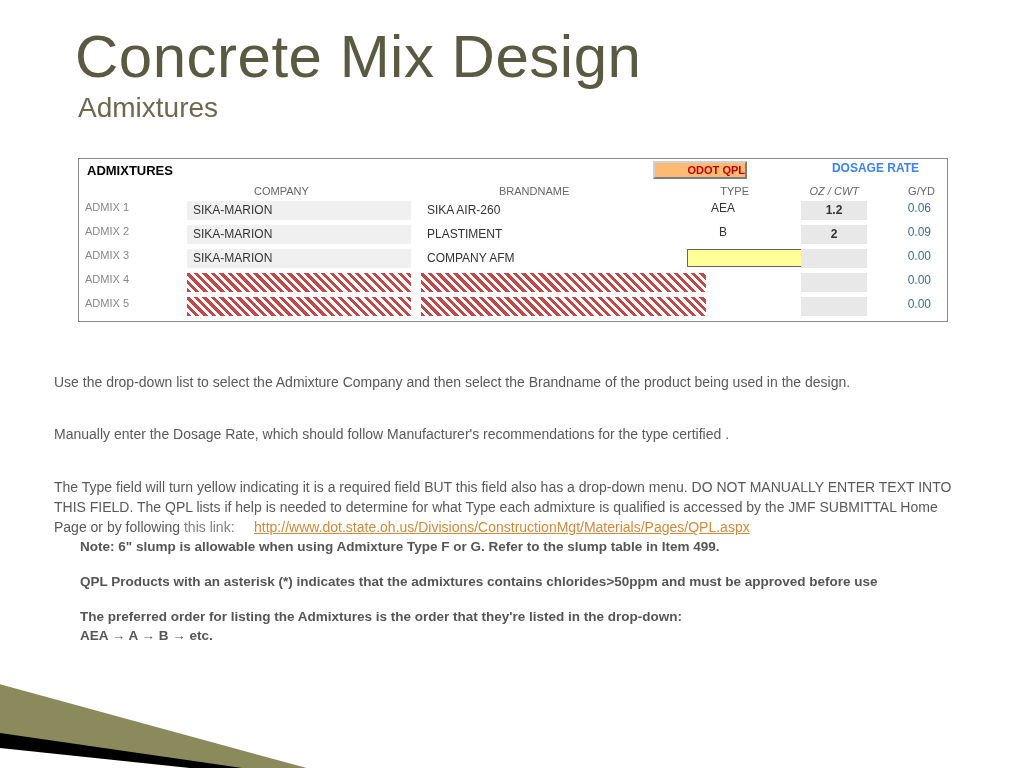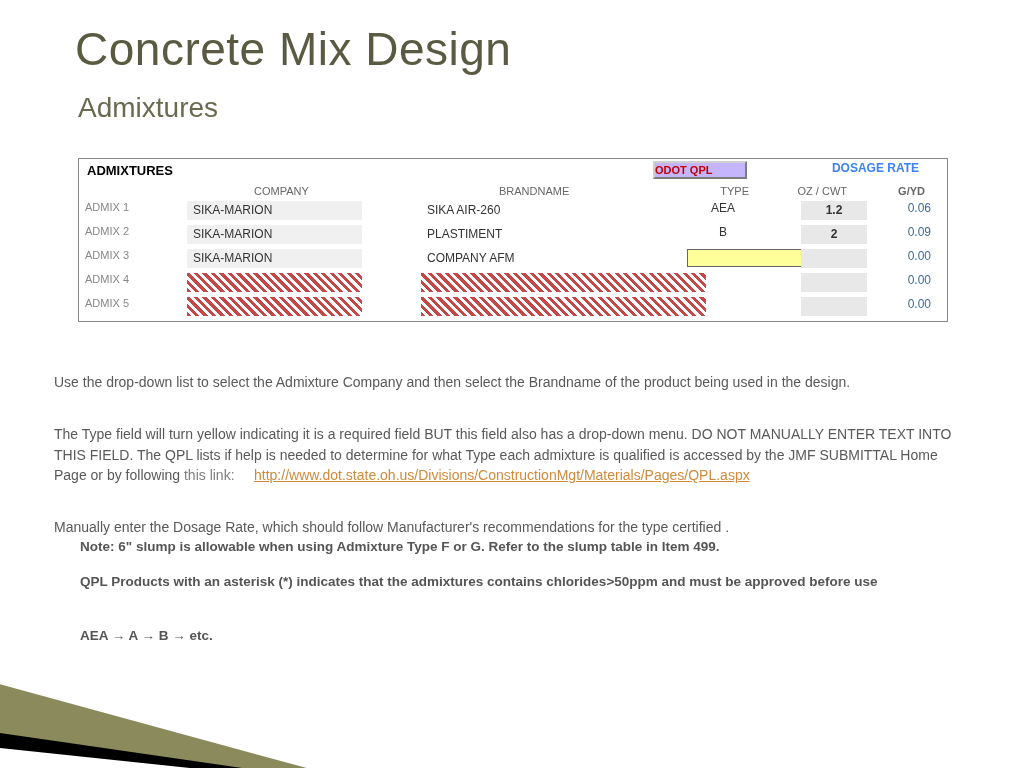--- a/index.html
+++ b/index.html
@@ -8,21 +8,21 @@
     height: 768px;
     background: #ffffff;
     font-family: "Segoe UI", Arial, sans-serif;
     position: relative;
     overflow: hidden;
   }
   .title {
     position: absolute;
     left: 75px;
     top: 22px;
-    font-size: 46px;
+    font-size: 60px;
     font-weight: 400;
     color: #5a5a42;
     letter-spacing: 0.5px;
   }
   .subtitle {
     position: absolute;
     left: 78px;
     top: 92px;
     font-size: 28px;
     font-weight: 400;
@@ -48,26 +48,26 @@
     padding-left: 8px;
     width: 108px;
     font-size: 13px;
   }
   .qpl-btn {
     position: absolute;
     right: 200px;
     top: 2px;
     width: 94px;
     height: 18px;
-    background: #c4b5fd;
+    background: #fdba74;
     border: 2px outset #d0d0d0;
     color: #c00000;
     font-size: 11px;
     font-weight: bold;
-    text-align: left;
+    text-align: right;
     line-height: 14px;
     cursor: pointer;
   }
   .dosage-head {
     position: absolute;
     right: 28px;
     top: 2px;
     font-weight: bold;
     font-size: 12px;
     color: #3b82f6;
@@ -75,39 +75,39 @@
   .col-head-row {
     display: flex;
     height: 20px;
     font-size: 11px;
     color: #666;
     align-items: center;
   }
   .col-company { position: absolute; left: 175px; }
   .col-brand { position: absolute; left: 420px; }
   .col-type { position: absolute; right: 198px; }
-  .col-oz { position: absolute; right: 100px; }
-  .col-gyd { position: absolute; right: 22px; font-weight: bold; }
+  .col-oz { position: absolute; right: 88px; font-style: italic; }
+  .col-gyd { position: absolute; right: 12px; }
   .row {
     position: relative;
     height: 24px;
     display: flex;
     font-size: 12px;
     color: #333;
   }
   .row .lbl {
     width: 104px;
     padding-left: 6px;
     font-size: 11px;
     color: #888;
   }
   .cell-company {
     position: absolute;
     left: 108px;
-    width: 175px;
+    width: 224px;
     height: 19px;
     background: #f0f0f0;
     line-height: 19px;
     padding-left: 6px;
     font-size: 12px;
     color: #333;
   }
   .cell-brand {
     position: absolute;
     left: 342px;
@@ -283,33 +283,33 @@
     <span class="lbl">ADMIX 5</span>
     <span class="cell-company hatch"></span>
     <span class="cell-brand hatch"></span>
     <span class="cell-oz"></span>
     <span class="cell-gyd">0.00</span>
   </div>
 </div>
 
 <div class="body-text">
   <p>Use the drop-down list to select the  Admixture Company and then select the Brandname of the product being used in the design.</p>
+  <p>Manually enter the Dosage Rate, which should follow Manufacturer's recommendations for the type certified .</p>
   <p>
     <span>The Type field will turn yellow indicating it is a required field BUT this field also has a drop-down menu. DO NOT MANUALLY ENTER TEXT INTO THIS FIELD. The QPL lists if help is needed to determine for what Type each admixture is qualified is accessed by the JMF SUBMITTAL Home Page or by following</span>
     <span class="link-label">this link:</span>&nbsp;&nbsp;&nbsp;&nbsp;
     <span class="qpl-link">http://www.dot.state.oh.us/Divisions/ConstructionMgt/Materials/Pages/QPL.aspx</span>
   </p>
-  <p>Manually enter the Dosage Rate, which should follow Manufacturer's recommendations for the type certified .</p>
 </div>
 
 <div class="notes">
   <p>Note: 6" slump is allowable when using Admixture Type F or G. Refer to the slump table in Item 499.</p>
   <p>QPL Products with an asterisk (*) indicates that the admixtures contains chlorides&gt;50ppm and must be approved before use</p>
   <p>
-    <br>
+    <span>The preferred order for listing the Admixtures is the order that they're listed in the drop-down:</span><br>
     <span>AEA → A → B → etc.</span>
   </p>
 </div>
 
 <div class="triangle">
   <div class="tri-olive"></div>
   <div class="tri-black"></div>
   <div class="tri-white"></div>
 </div>
 

